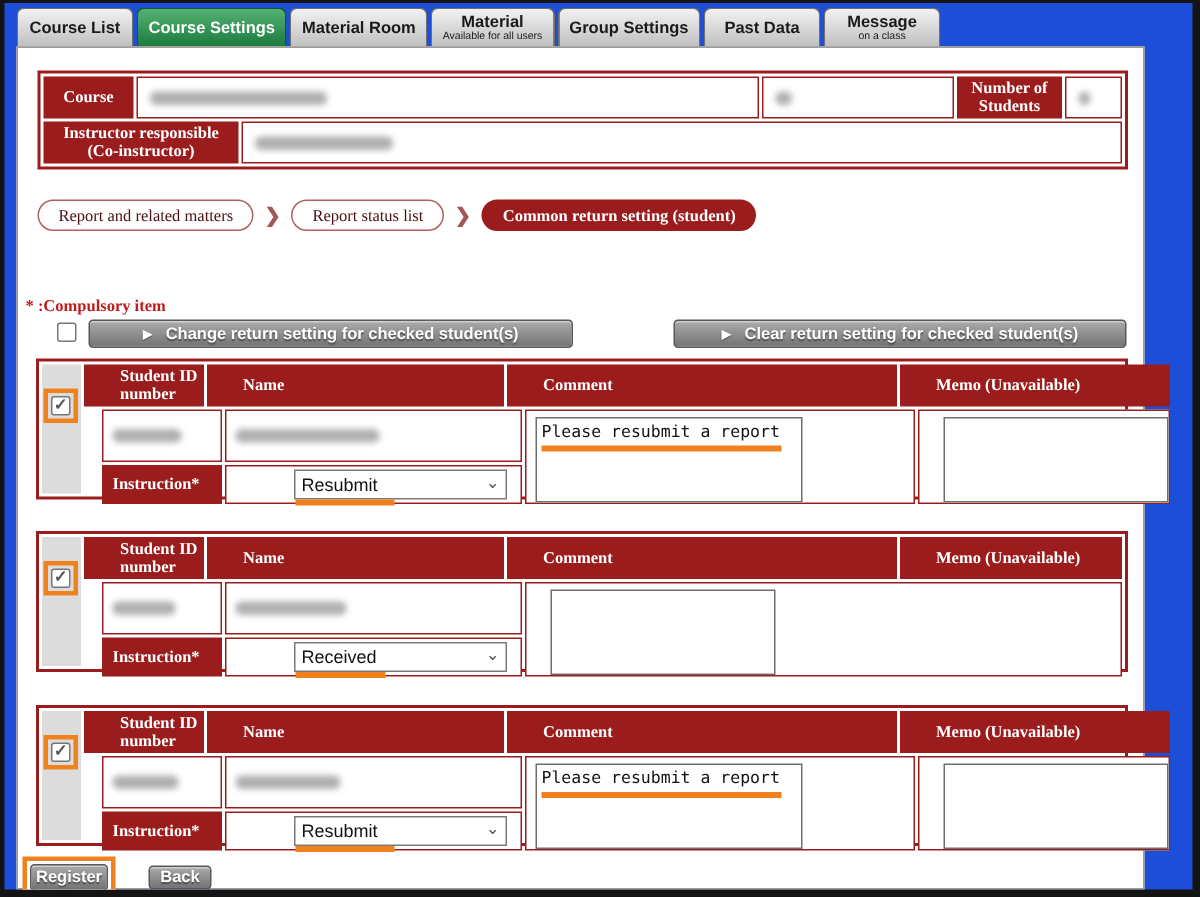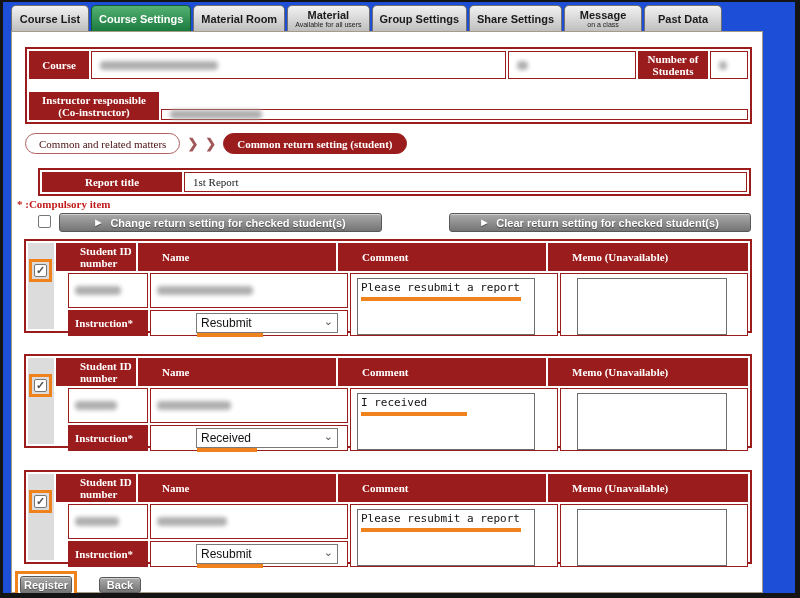--- a/index.html
+++ b/index.html
@@ -23,21 +23,21 @@
 
   
   .mtable { border:2px solid #9B1C1C; background:#fff; padding:2px; display:flex; flex-direction:column; gap:2px; }
   .mrow { display:flex; gap:2px; }
   .mlabel { background:#9B1C1C; color:#fff; font:bold 11px "Liberation Serif", serif;
             display:flex; align-items:center; justify-content:center; text-align:center; line-height:12px; padding:2px 4px; }
   .mvalue { border:1px solid #9B1C1C; background:#fff; display:flex; align-items:center; padding:0 8px;
             font:11px "Liberation Serif", serif; color:#222; }
 
   .info-table { position:absolute; left:13px; top:15px; width:727px; }
-  .r1 { height:28px; } .r2 { height:39px;align-items:flex-end; }
+  .r1 { height:28px; } .r2 { height:28px; }
 
   .redact { display:inline-block; height:9px; border-radius:4px; background:#AFAFAF; filter:blur(2px); }
 
   
   .crumbs { position:absolute; left:13px; top:101px; display:flex; align-items:center; gap:7px; }
   .pill { height:21px; border:1px solid #B26060; border-radius:11px; background:#fff; padding:0 13px;
           display:flex; align-items:center; font:11px "Liberation Serif", serif; color:#4A1010; cursor:pointer; }
   .pill.active { background:#9B1C1C; border-color:#9B1C1C; color:#fff; font-weight:bold; cursor:default; }
   .crumb-sep { font:bold 13px "Liberation Serif", serif; color:#A05858; }
 
@@ -64,21 +64,21 @@
   
   .student-block { position:absolute; left:12px; width:728px; height:94px;
                    border:2px solid #9B1C1C; background:#fff; padding:2px; display:flex; gap:2px; }
   .blk-1 { top:207px; } .blk-2 { top:322px; } .blk-3 { top:438px; }
   .cb-col { width:26px; background:#DCDCDC; position:relative; flex:none; }
   .cb-col .checkbox { position:absolute; left:6px; top:21px; }
   .hl-box { position:absolute; left:1px; top:16px; width:23px; height:23px; border:3px solid #F0821E; }
   .blk-main { flex:1; display:flex; flex-direction:column; gap:2px; }
   .hdr { display:flex; gap:2px; height:28px; flex:none; }
   .hdr .mlabel { justify-content:flex-start; text-align:left; padding-left:24px; }
-  .w-id { width:80px; flex:none; } .w-name { width:198px; flex:none; } .w-com { width:208px; flex:none; } .w-memo { flex:1; }
+  .w-id { width:80px; flex:none; } .w-name { width:198px; flex:none; } .w-com { width:260px; flex:none; } .w-memo { flex:1; }
   .bodyrows { display:flex; gap:2px; flex:1; }
   .left-grid { width:280px; flex:none; display:flex; flex-direction:column; gap:2px;margin-left:12px; }
   .left-grid .row-a { display:flex; gap:2px; flex:1; }
   .left-grid .row-b { display:flex; gap:2px; height:26px; flex:none; }
   .cell { border:1px solid #9B1C1C; background:#fff; display:flex; align-items:center; padding:0 6px; }
   .sel-cell { position:relative;padding-left:45px; }
   .sel-wrap { position:relative; width:142px; }
   select { width:142px; height:20px; border:1px solid #7A7A7A; background:#fff;
            font:12px "Liberation Sans", sans-serif; color:#111; padding:0 16px 0 4px;
            appearance:none; -webkit-appearance:none; border-radius:0; }
@@ -113,29 +113,26 @@
         <span class="t-main">Material Room</span>
       </div>
     <div class="tab">
       <span class="t-main">Material</span>
       <span class="t-sub">Available for all users</span>
     </div>
     <div class="tab">
         <span class="t-main">Group Settings</span>
       </div>
     <div class="tab">
-        <span class="t-main">Share Settings</span>
+        <span class="t-main">Past Data</span>
       </div>
     <div class="tab">
       <span class="t-main">Message</span>
       <span class="t-sub">on a class</span>
     </div>
-    <div class="tab">
-        <span class="t-main">Past Data</span>
-      </div>
   </div>
 
   <div class="panel">
 
     <div class="mtable info-table">
       <div class="mrow r1">
         <div class="mlabel" style="width:60px">Course</div>
         <div class="mvalue" style="flex:1">
             <span class="redact" style="width:118px"></span>
           </div>
@@ -149,32 +146,27 @@
       </div>
       <div class="mrow r2">
         <div class="mlabel" style="width:130px">Instructor responsible (Co-instructor)</div>
         <div class="mvalue" style="flex:1">
             <span class="redact" style="width:92px"></span>
           </div>
       </div>
     </div>
 
     <div class="crumbs">
-      <div class="pill">Common and related matters</div>
+      <div class="pill">Report and related matters</div>
       <span class="crumb-sep">❯</span>
+      <div class="pill">Report status list</div>
       <span class="crumb-sep">❯</span>
       <div class="pill active">Common return setting (student)</div>
     </div>
 
-    <div class="mtable report-table">
-      <div class="mrow">
-        <div class="mlabel" style="width:140px">Report title</div>
-        <div class="mvalue" style="flex:1">1st Report</div>
-      </div>
-    </div>
 
     <div class="compulsory">* :Compulsory item</div>
 
     <div class="bulk">
       <span class="checkbox"></span>
       <div class="gray-btn btn-change">
         <span class="arrow">▶</span>
         <span>Change return setting for checked student(s)</span>
       </div>
       <div class="gray-btn btn-clear">
@@ -253,24 +245,20 @@
               <div class="mlabel w-id" style="justify-content:flex-start;padding-left:7px">Instruction*</div>
               <div class="cell w-name sel-cell">
                 <div class="sel-wrap">
                   <select><option>Received</option></select>
                   <span class="sel-chevron">⌄</span>
                   <div class="sel-underline" style="width:60px"></div>
                 </div>
               </div>
             </div>
           </div>
-          <div class="bigcell w-com">
-            <textarea class="ta-comment" style="">I received</textarea>
-            <div class="com-underline" style="width:106px"></div>
-          </div>
           <div class="bigcell w-memo">
             <textarea class="ta-memo" style=""></textarea>
           </div>
         </div>
       </div>
     </div>
 
     <div class="student-block blk-3">
       <div class="cb-col">
         <div class="hl-box"></div>

